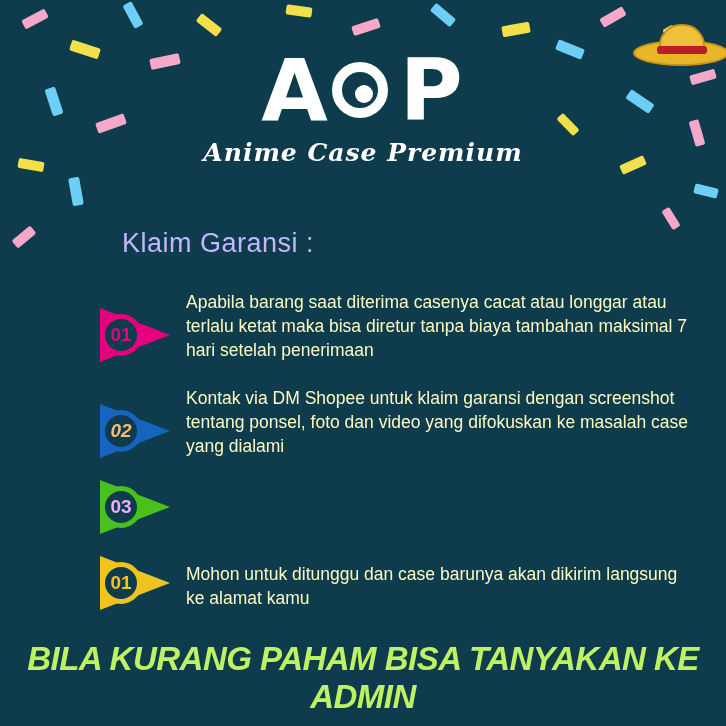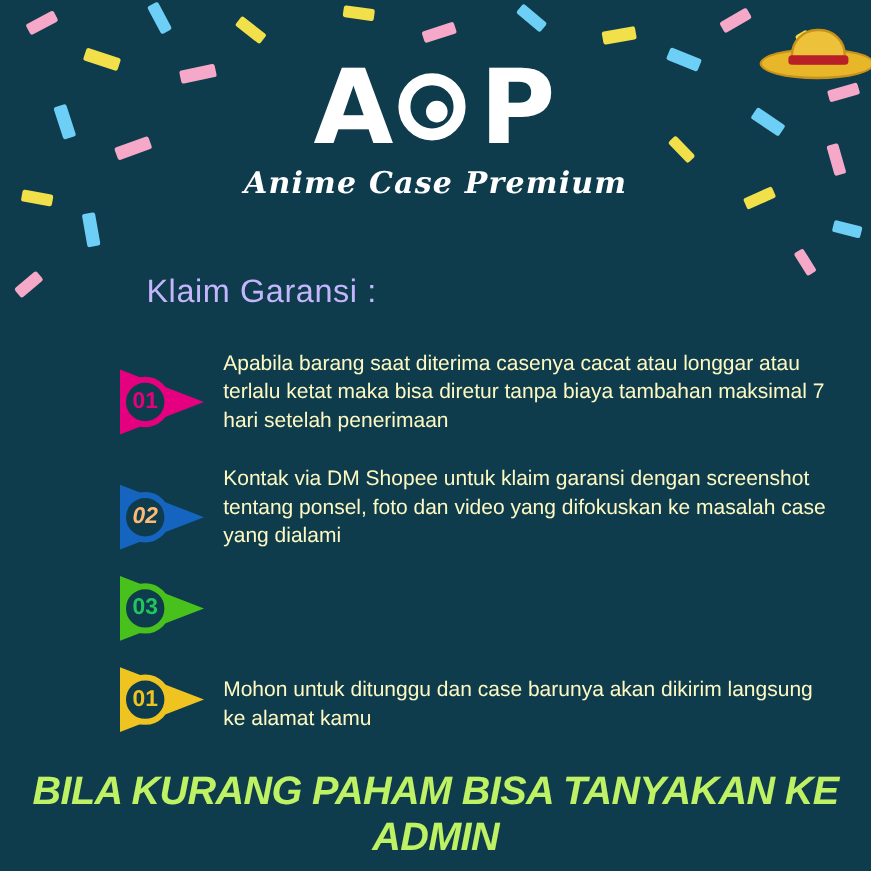--- a/index.html
+++ b/index.html
@@ -267,21 +267,21 @@
         <div class="circ" style="background: rgb(14, 60, 76); border: 5px solid rgb(21, 101, 192);"></div>
         <div class="num" style="color: #fdba74; font-style: italic;">02</div>
       </div>
       <div class="step-text">Kontak via DM Shopee untuk klaim garansi dengan screenshot tentang ponsel, foto dan video yang difokuskan ke masalah case yang dialami</div>
     </div>
 
     <div class="step">
       <div class="badge">
         <div class="tri" style="border-left: 70px solid rgb(73, 193, 28);"></div>
         <div class="circ" style="background: rgb(14, 60, 76); border: 5px solid rgb(73, 193, 28);"></div>
-        <div class="num" style="color: #22c55e;">03</div>
+        <div class="num" style="color: #f0abfc;">03</div>
       </div>
     </div>
 
     <div class="step">
       <div class="badge">
         <div class="tri" style="border-left: 70px solid rgb(240, 196, 32);"></div>
         <div class="circ" style="background: rgb(14, 60, 76); border: 5px solid rgb(240, 196, 32);"></div>
         <div class="num" style="color: rgb(240, 196, 32);">01</div>
       </div>
       <div class="step-text">Mohon untuk ditunggu dan case barunya akan dikirim langsung ke alamat kamu</div>

